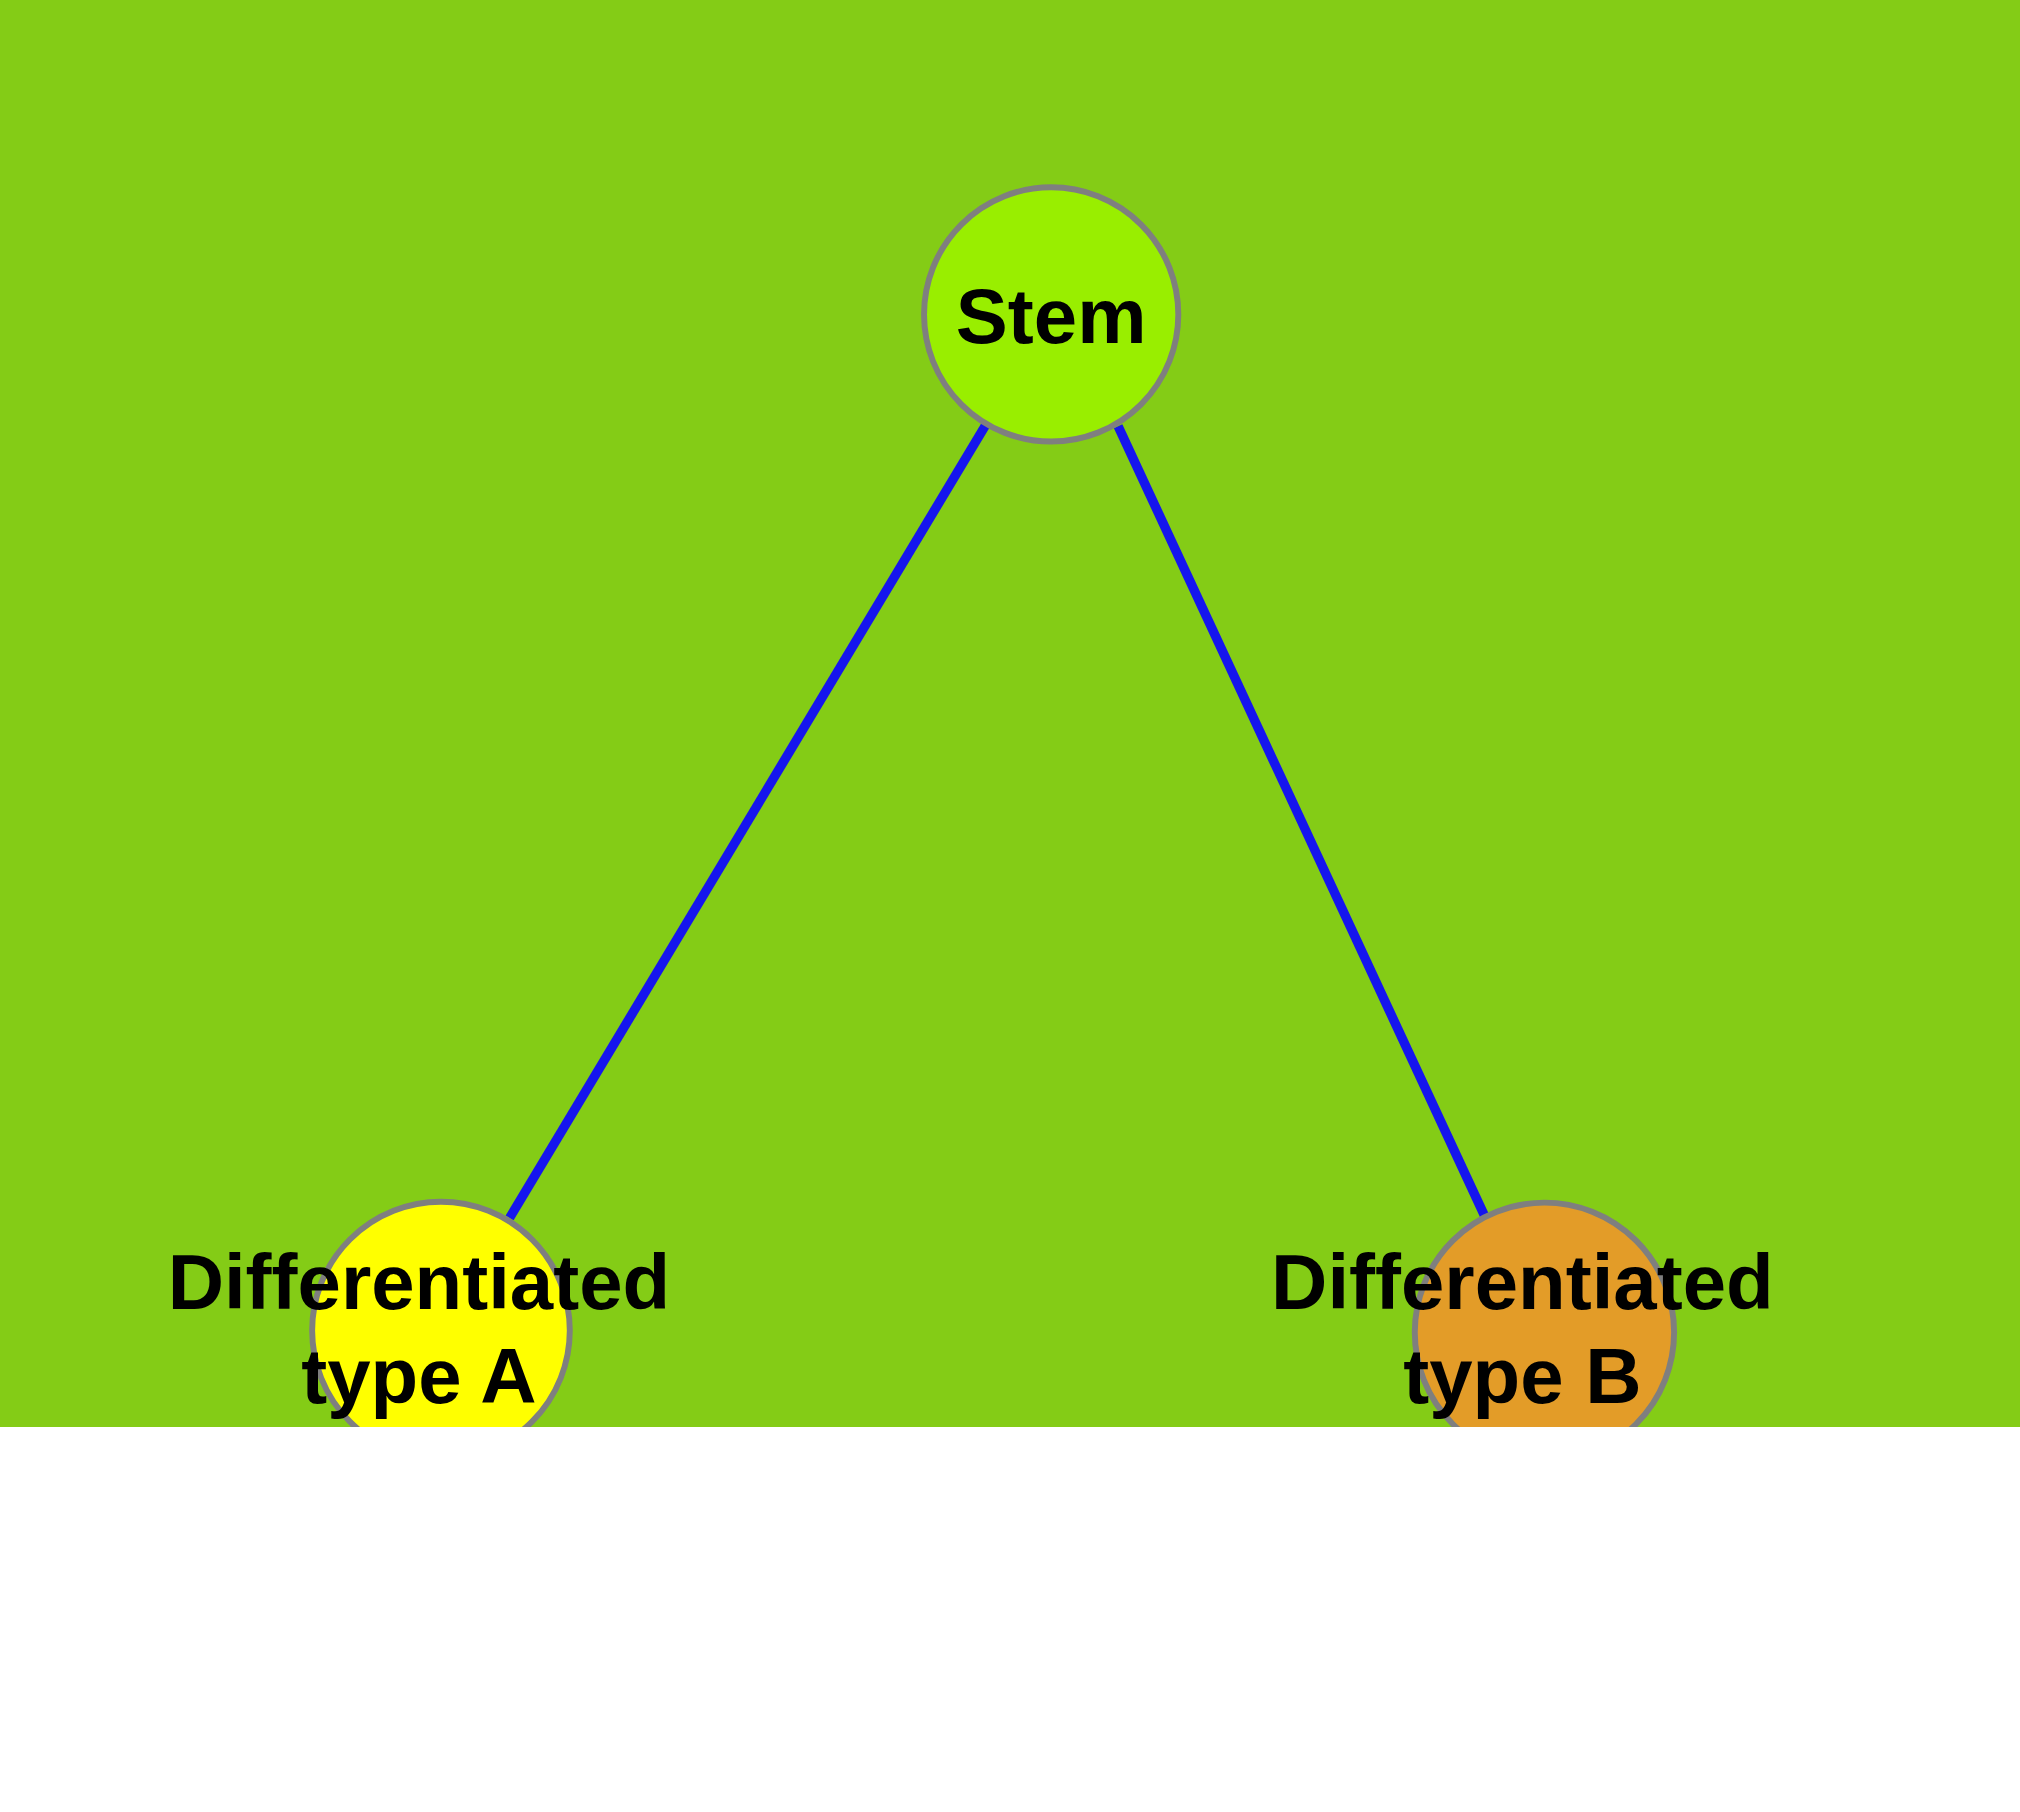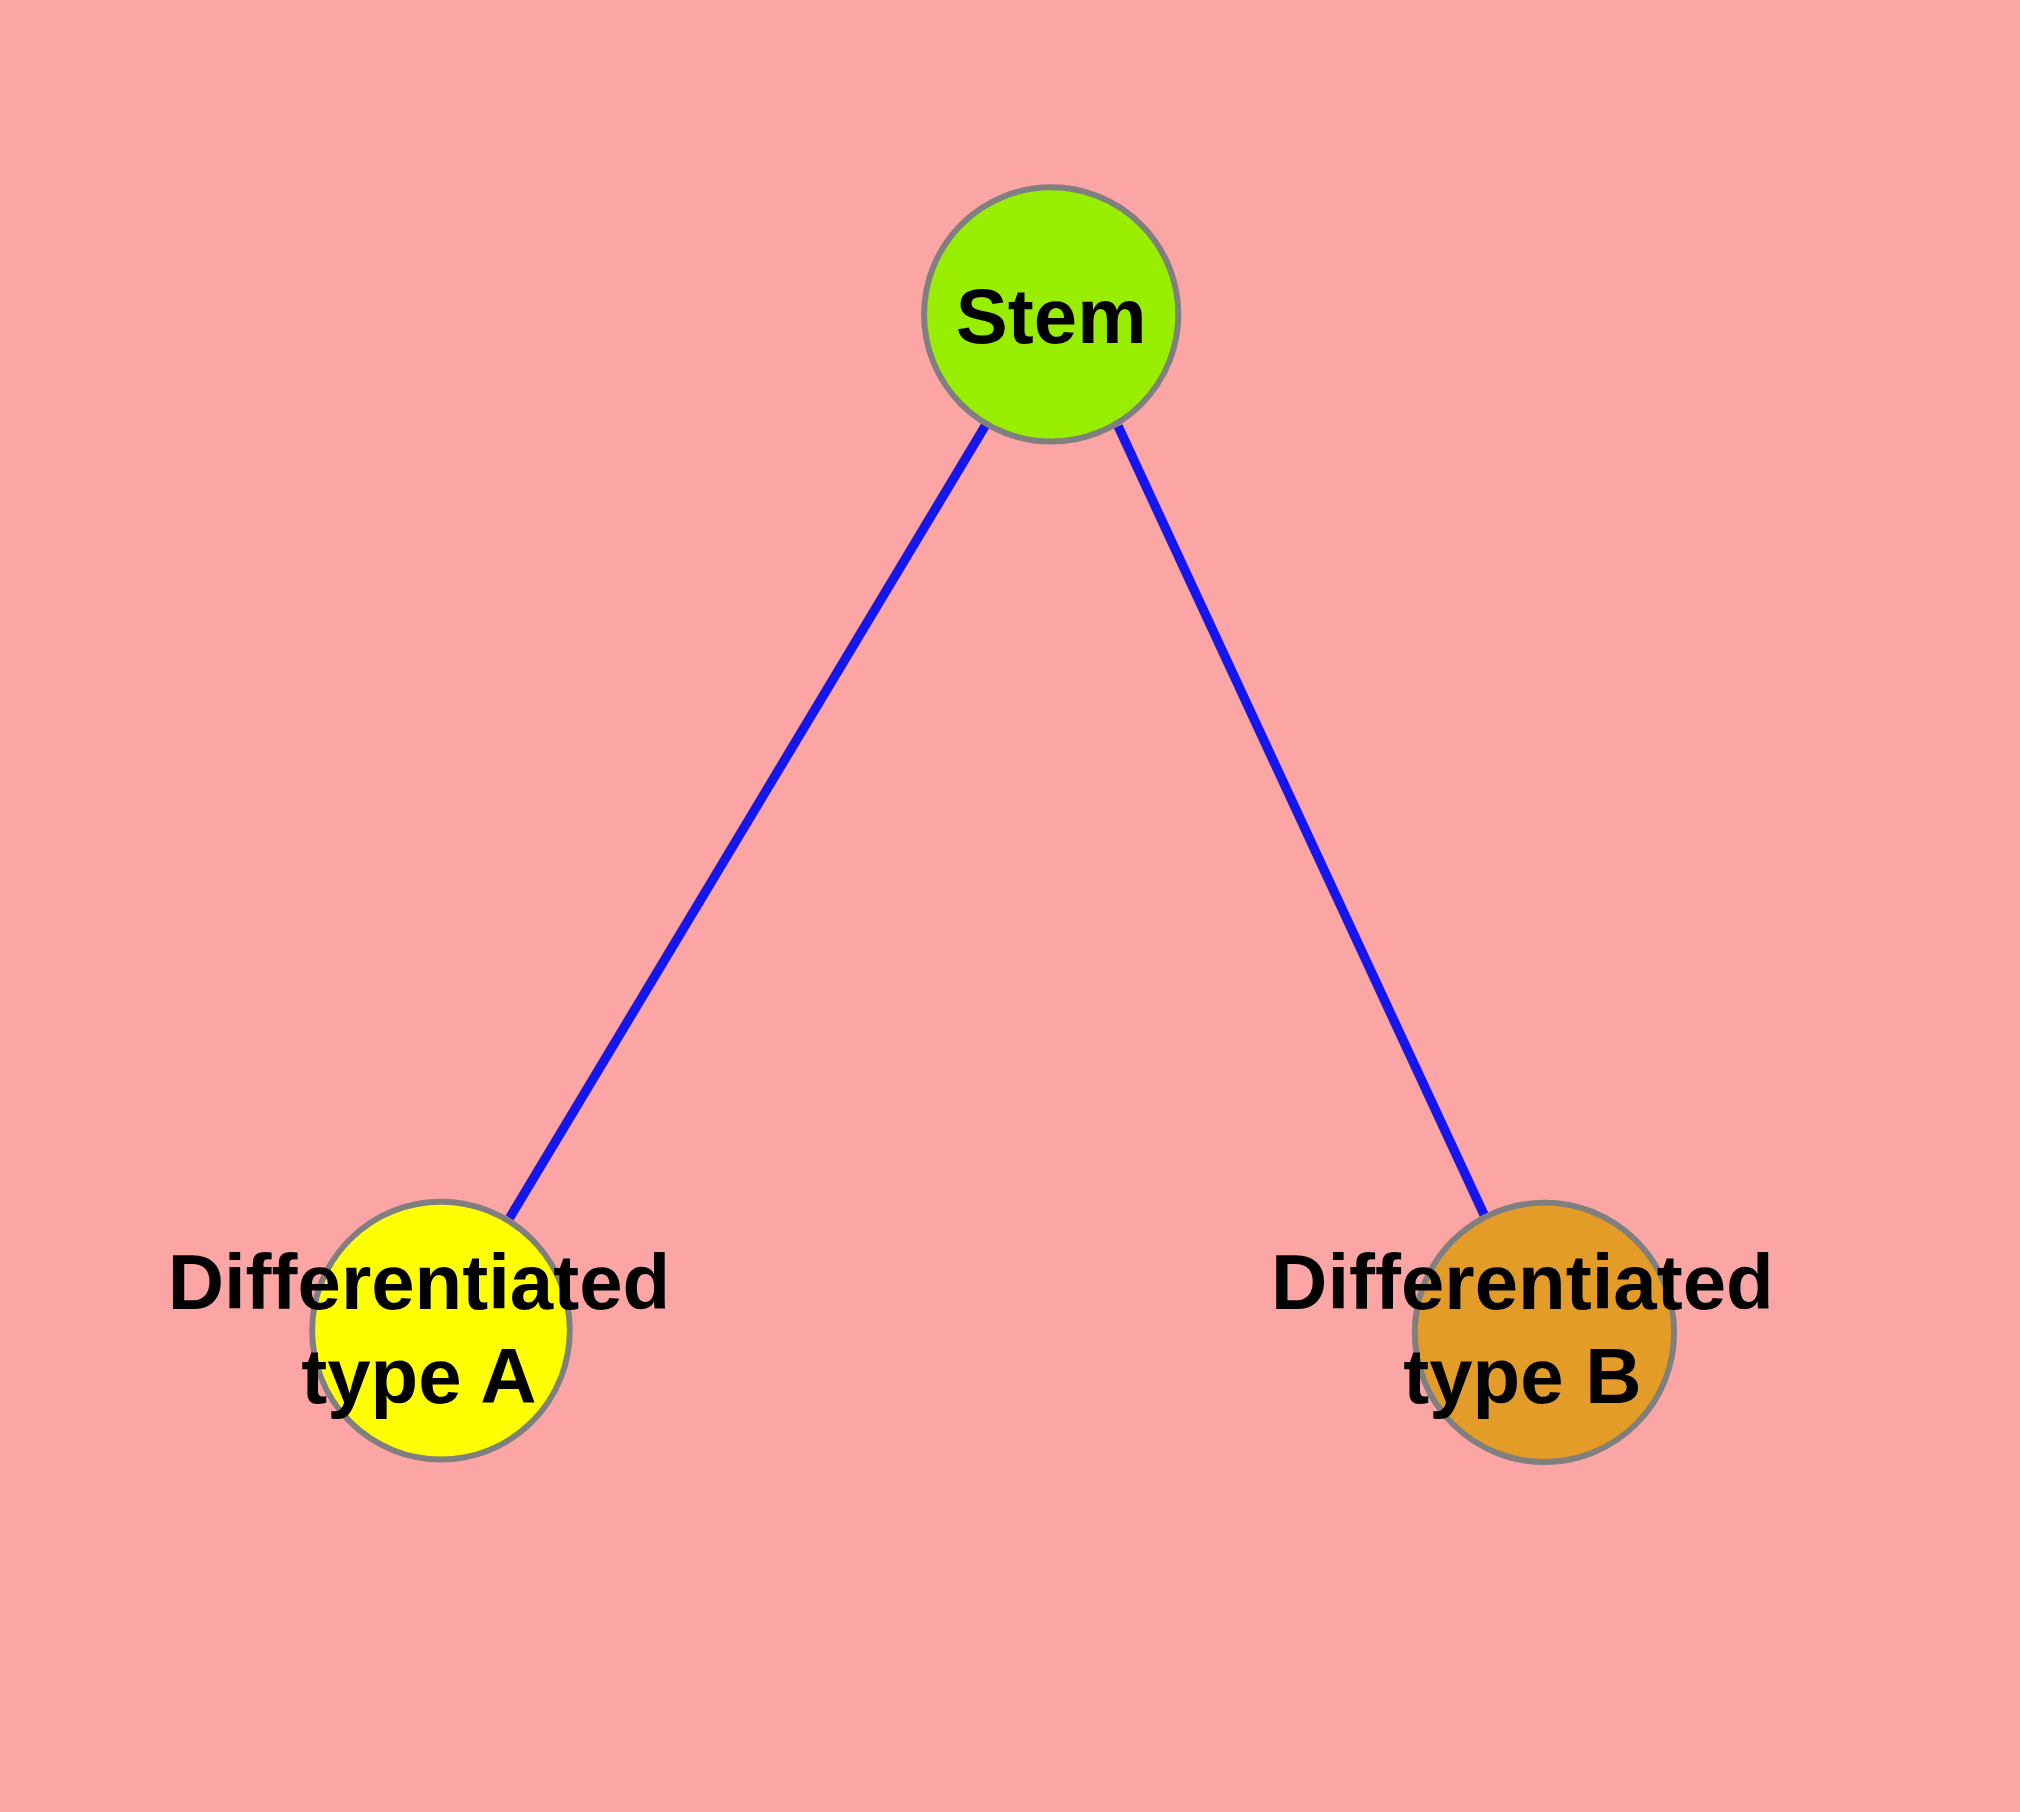--- a/index.html
+++ b/index.html
@@ -37,21 +37,21 @@
     font-family: "Liberation Sans", sans-serif;
     font-weight: bold;
     fill: #000000;
     text-anchor: middle;
     dominant-baseline: alphabetic;
   }
 </style>
 </head>
 <body>
 
-<div id="canvas" style="background: #fca5a5; width: 2021px; height: 1812px;">
+<div id="canvas" style="background: #84cc16; width: 2021px; height: 1427px;">
   <svg id="graph-svg" viewBox="0 0 2384 2138" xmlns="http://www.w3.org/2000/svg" style="width: 2021px; height: 1812px;">
     <g id="edges-layer">
         <line class="edge-line" x1="1163" y1="501" x2="601" y2="1437" stroke="#1515ee" stroke-width="11"></line>
         <line class="edge-line" x1="1319" y1="503" x2="1752" y2="1436" stroke="#1515ee" stroke-width="11"></line>
       </g>
     <g id="nodes-layer">
         <circle class="node-circle" cx="1240" cy="371" r="150" fill="#99ee00" stroke="#7f7f7f" stroke-width="7"></circle>
         <circle class="node-circle" cx="520" cy="1570" r="152" fill="#ffff00" stroke="#7f7f7f" stroke-width="7"></circle>
         <circle class="node-circle" cx="1822" cy="1572" r="153" fill="#e39c28" stroke="#7f7f7f" stroke-width="7"></circle>
       </g>

